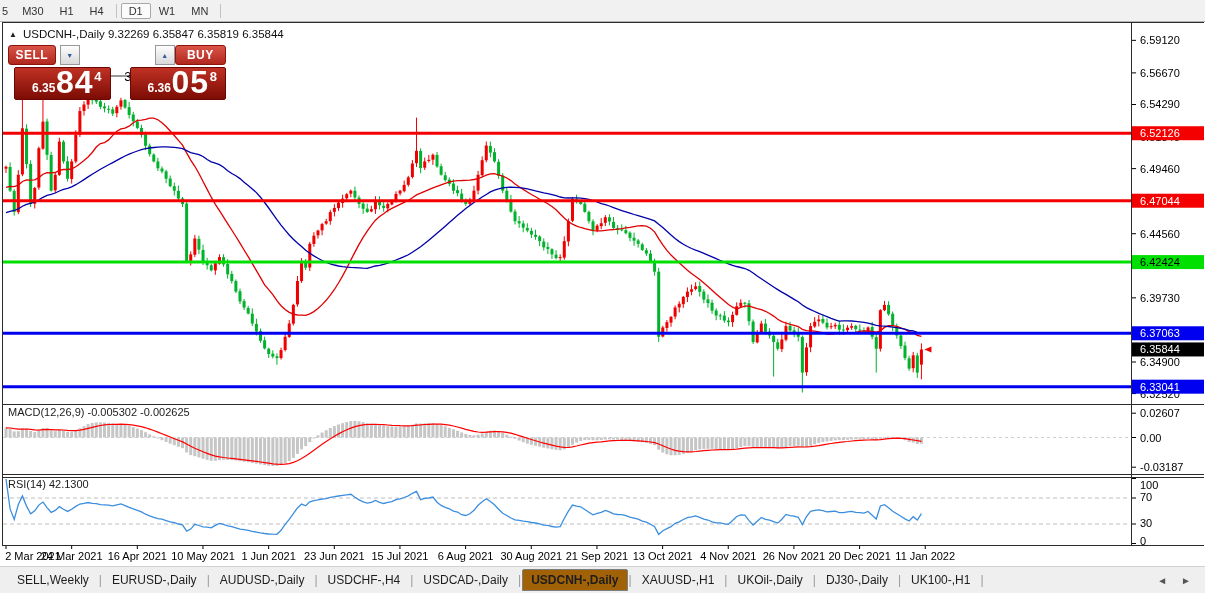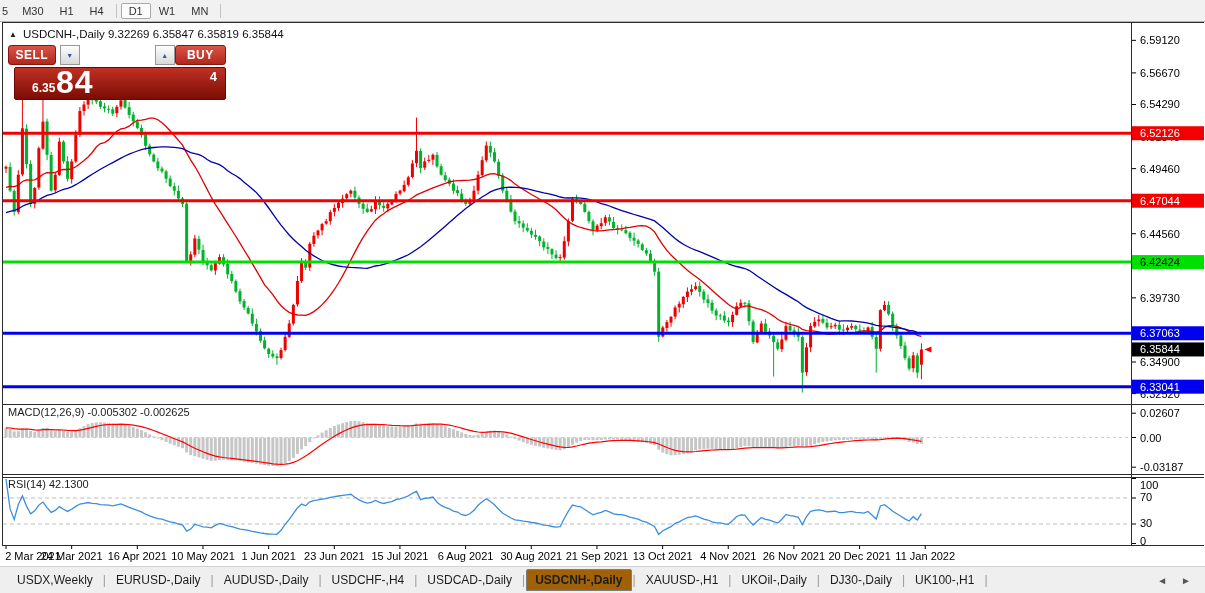--- a/index.html
+++ b/index.html
@@ -880,27 +880,32 @@
           <div class="step-btn">▲</div>
         </div>
         <div class="btn buy">BUY</div>
       </div>
       <div class="tp-row2">
         <div class="quote">
           <span class="q-small">6.35</span>
           <span class="q-big">84</span>
           <span class="q-sup">4</span>
         </div>
+        <div class="quote">
+          <span class="q-small">6.36</span>
+          <span class="q-big">05</span>
+          <span class="q-sup">8</span>
+        </div>
       </div>
     </div>
   </div>
 
   <div class="tabbar">
     <div id="tabs" style="display:flex;align-items:center;">
-        <span class="tab">USDX,Weekly</span>
+        <span class="tab">SELL,Weekly</span>
         <span class="tab-sep">|</span>
         <span class="tab">EURUSD-,Daily</span>
         <span class="tab-sep">|</span>
         <span class="tab">AUDUSD-,Daily</span>
         <span class="tab-sep">|</span>
         <span class="tab">USDCHF-,H4</span>
         <span class="tab-sep">|</span>
         <span class="tab">USDCAD-,Daily</span>
         <span class="tab-sep">|</span>
         <span class="tab active">USDCNH-,Daily</span>

